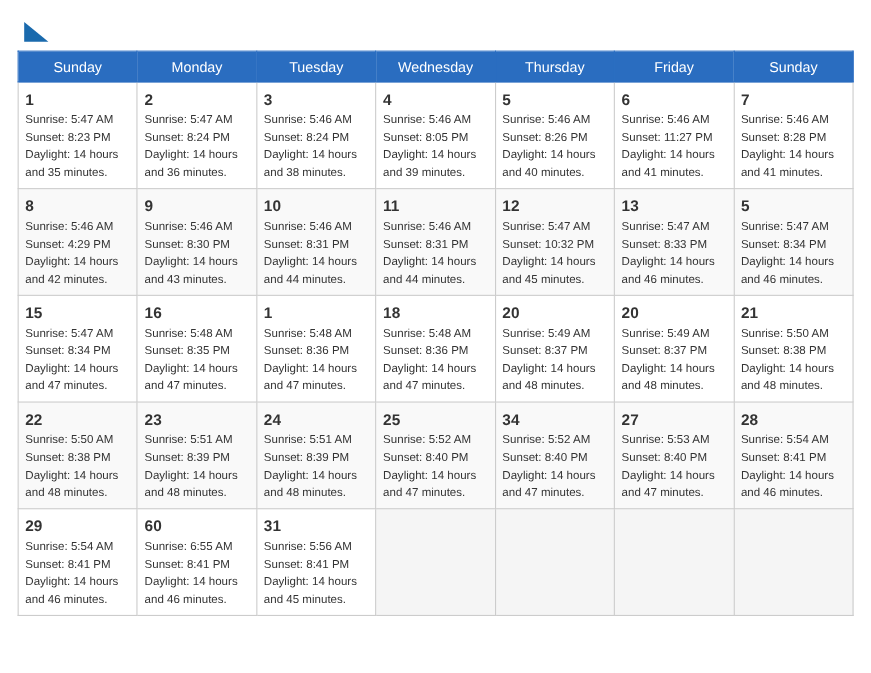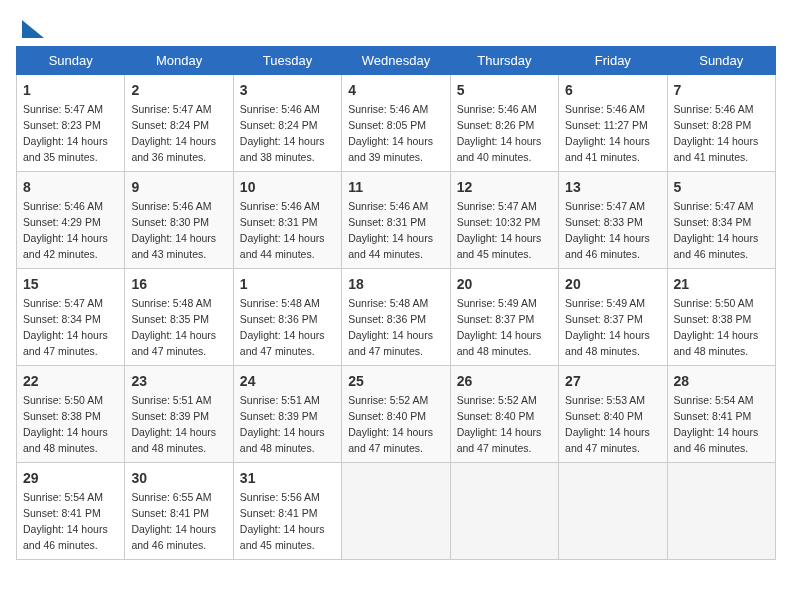--- a/index.html
+++ b/index.html
@@ -221,39 +221,39 @@
 <span class="day-info">Sunset: 8:39 PM</span><br>
 <span class="day-info">Daylight: 14 hours and 48 minutes.</span></td>
         <td><span class="day-num">24</span>
 <span class="day-info">Sunrise: 5:51 AM</span><br>
 <span class="day-info">Sunset: 8:39 PM</span><br>
 <span class="day-info">Daylight: 14 hours and 48 minutes.</span></td>
         <td><span class="day-num">25</span>
 <span class="day-info">Sunrise: 5:52 AM</span><br>
 <span class="day-info">Sunset: 8:40 PM</span><br>
 <span class="day-info">Daylight: 14 hours and 47 minutes.</span></td>
-        <td><span class="day-num">26</span>
+        <td><span class="day-num">34</span>
 <span class="day-info">Sunrise: 5:52 AM</span><br>
 <span class="day-info">Sunset: 8:40 PM</span><br>
 <span class="day-info">Daylight: 14 hours and 47 minutes.</span></td>
         <td><span class="day-num">27</span>
 <span class="day-info">Sunrise: 5:53 AM</span><br>
 <span class="day-info">Sunset: 8:40 PM</span><br>
 <span class="day-info">Daylight: 14 hours and 47 minutes.</span></td>
         <td><span class="day-num">28</span>
 <span class="day-info">Sunrise: 5:54 AM</span><br>
 <span class="day-info">Sunset: 8:41 PM</span><br>
 <span class="day-info">Daylight: 14 hours and 46 minutes.</span></td>
       </tr>
       <tr>
         <td><span class="day-num">29</span>
 <span class="day-info">Sunrise: 5:54 AM</span><br>
 <span class="day-info">Sunset: 8:41 PM</span><br>
 <span class="day-info">Daylight: 14 hours and 46 minutes.</span></td>
-        <td><span class="day-num">30</span>
+        <td><span class="day-num">60</span>
 <span class="day-info">Sunrise: 6:55 AM</span><br>
 <span class="day-info">Sunset: 8:41 PM</span><br>
 <span class="day-info">Daylight: 14 hours and 46 minutes.</span></td>
         <td><span class="day-num">31</span>
 <span class="day-info">Sunrise: 5:56 AM</span><br>
 <span class="day-info">Sunset: 8:41 PM</span><br>
 <span class="day-info">Daylight: 14 hours and 45 minutes.</span></td>
         <td class="empty"></td>
         <td class="empty"></td>
         <td class="empty"></td>

